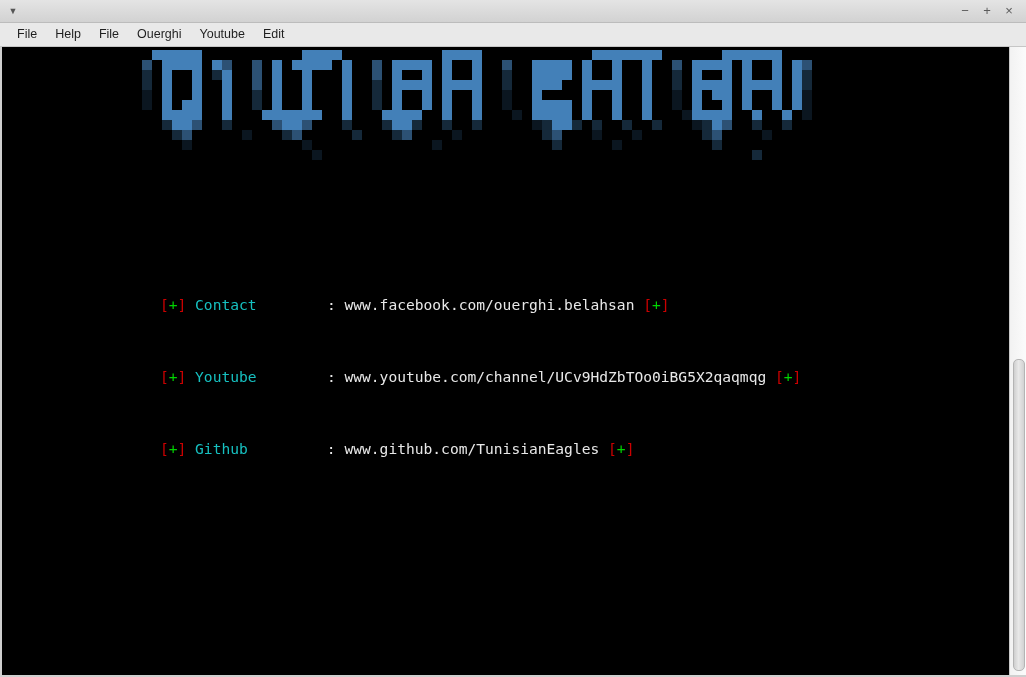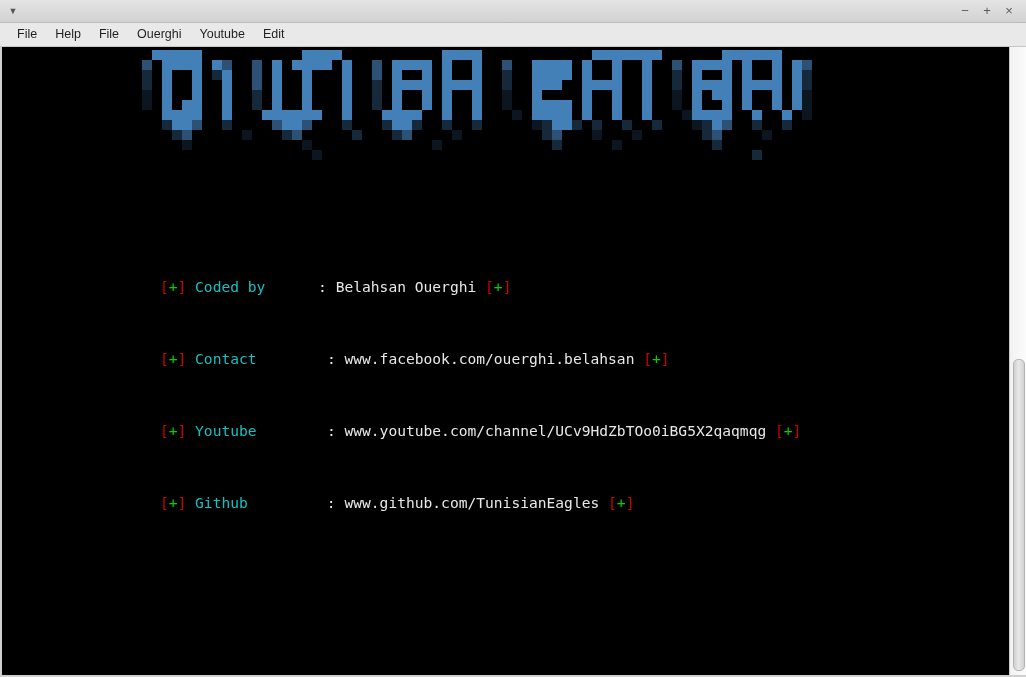--- a/index.html
+++ b/index.html
@@ -139,23 +139,20 @@
           <div class="brow"><span class="px"></span><span class="px"></span><span class="px" style="background: rgb(67, 128, 184);"></span><span class="px" style="background: rgb(67, 128, 184);"></span><span class="px" style="background: rgb(67, 128, 184);"></span><span class="px" style="background: rgb(67, 128, 184);"></span><span class="px"></span><span class="px"></span><span class="px" style="background: rgb(67, 128, 184);"></span><span class="px"></span><span class="px"></span><span class="px"></span><span class="px" style="background: rgb(67, 128, 184);"></span><span class="px" style="background: rgb(67, 128, 184);"></span><span class="px" style="background: rgb(67, 128, 184);"></span><span class="px" style="background: rgb(67, 128, 184);"></span><span class="px" style="background: rgb(67, 128, 184);"></span><span class="px" style="background: rgb(67, 128, 184);"></span><span class="px"></span><span class="px"></span><span class="px" style="background: rgb(67, 128, 184);"></span><span class="px"></span><span class="px"></span><span class="px"></span><span class="px" style="background: rgb(67, 128, 184);"></span><span class="px" style="background: rgb(67, 128, 184);"></span><span class="px" style="background: rgb(67, 128, 184);"></span><span class="px" style="background: rgb(67, 128, 184);"></span><span class="px"></span><span class="px"></span><span class="px" style="background: rgb(67, 128, 184);"></span><span class="px"></span><span class="px"></span><span class="px" style="background: rgb(67, 128, 184);"></span><span class="px"></span><span class="px"></span><span class="px"></span><span class="px" style="background: rgb(11, 22, 32);"></span><span class="px"></span><span class="px" style="background: rgb(67, 128, 184);"></span><span class="px" style="background: rgb(67, 128, 184);"></span><span class="px" style="background: rgb(67, 128, 184);"></span><span class="px" style="background: rgb(67, 128, 184);"></span><span class="px"></span><span class="px" style="background: rgb(67, 128, 184);"></span><span class="px"></span><span class="px"></span><span class="px" style="background: rgb(67, 128, 184);"></span><span class="px"></span><span class="px"></span><span class="px" style="background: rgb(67, 128, 184);"></span><span class="px"></span><span class="px"></span><span class="px"></span><span class="px" style="background: rgb(11, 22, 32);"></span><span class="px" style="background: rgb(67, 128, 184);"></span><span class="px" style="background: rgb(67, 128, 184);"></span><span class="px" style="background: rgb(67, 128, 184);"></span><span class="px" style="background: rgb(67, 128, 184);"></span><span class="px"></span><span class="px"></span><span class="px" style="background: rgb(67, 128, 184);"></span><span class="px"></span><span class="px"></span><span class="px" style="background: rgb(67, 128, 184);"></span><span class="px"></span><span class="px" style="background: rgb(11, 22, 32);"></span></div>
           <div class="brow"><span class="px"></span><span class="px"></span><span class="px" style="background: rgb(21, 41, 58);"></span><span class="px" style="background: rgb(67, 128, 184);"></span><span class="px" style="background: rgb(67, 128, 184);"></span><span class="px" style="background: rgb(44, 81, 116);"></span><span class="px"></span><span class="px"></span><span class="px" style="background: rgb(21, 41, 58);"></span><span class="px"></span><span class="px"></span><span class="px"></span><span class="px"></span><span class="px" style="background: rgb(44, 81, 116);"></span><span class="px" style="background: rgb(67, 128, 184);"></span><span class="px" style="background: rgb(67, 128, 184);"></span><span class="px" style="background: rgb(44, 81, 116);"></span><span class="px"></span><span class="px"></span><span class="px"></span><span class="px" style="background: rgb(21, 41, 58);"></span><span class="px"></span><span class="px"></span><span class="px"></span><span class="px" style="background: rgb(21, 41, 58);"></span><span class="px" style="background: rgb(67, 128, 184);"></span><span class="px" style="background: rgb(67, 128, 184);"></span><span class="px" style="background: rgb(21, 41, 58);"></span><span class="px"></span><span class="px"></span><span class="px" style="background: rgb(21, 41, 58);"></span><span class="px"></span><span class="px"></span><span class="px" style="background: rgb(21, 41, 58);"></span><span class="px"></span><span class="px"></span><span class="px"></span><span class="px"></span><span class="px"></span><span class="px" style="background: rgb(11, 22, 32);"></span><span class="px" style="background: rgb(21, 41, 58);"></span><span class="px" style="background: rgb(67, 128, 184);"></span><span class="px" style="background: rgb(67, 128, 184);"></span><span class="px" style="background: rgb(21, 41, 58);"></span><span class="px"></span><span class="px" style="background: rgb(21, 41, 58);"></span><span class="px"></span><span class="px"></span><span class="px" style="background: rgb(21, 41, 58);"></span><span class="px"></span><span class="px"></span><span class="px" style="background: rgb(21, 41, 58);"></span><span class="px"></span><span class="px"></span><span class="px"></span><span class="px" style="background: rgb(11, 22, 32);"></span><span class="px" style="background: rgb(21, 41, 58);"></span><span class="px" style="background: rgb(67, 128, 184);"></span><span class="px" style="background: rgb(44, 81, 116);"></span><span class="px"></span><span class="px"></span><span class="px" style="background: rgb(21, 41, 58);"></span><span class="px"></span><span class="px"></span><span class="px" style="background: rgb(21, 41, 58);"></span><span class="px"></span><span class="px"></span></div>
           <div class="brow"><span class="px"></span><span class="px"></span><span class="px"></span><span class="px" style="background: rgb(21, 41, 58);"></span><span class="px" style="background: rgb(44, 81, 116);"></span><span class="px"></span><span class="px"></span><span class="px"></span><span class="px"></span><span class="px"></span><span class="px" style="background: rgb(11, 22, 32);"></span><span class="px"></span><span class="px"></span><span class="px"></span><span class="px" style="background: rgb(21, 41, 58);"></span><span class="px" style="background: rgb(44, 81, 116);"></span><span class="px"></span><span class="px"></span><span class="px"></span><span class="px"></span><span class="px"></span><span class="px" style="background: rgb(21, 41, 58);"></span><span class="px"></span><span class="px"></span><span class="px"></span><span class="px" style="background: rgb(21, 41, 58);"></span><span class="px" style="background: rgb(44, 81, 116);"></span><span class="px"></span><span class="px"></span><span class="px"></span><span class="px"></span><span class="px" style="background: rgb(11, 22, 32);"></span><span class="px"></span><span class="px"></span><span class="px"></span><span class="px"></span><span class="px"></span><span class="px"></span><span class="px"></span><span class="px"></span><span class="px" style="background: rgb(21, 41, 58);"></span><span class="px" style="background: rgb(44, 81, 116);"></span><span class="px"></span><span class="px"></span><span class="px"></span><span class="px" style="background: rgb(11, 22, 32);"></span><span class="px"></span><span class="px"></span><span class="px"></span><span class="px" style="background: rgb(11, 22, 32);"></span><span class="px"></span><span class="px"></span><span class="px"></span><span class="px"></span><span class="px"></span><span class="px"></span><span class="px" style="background: rgb(21, 41, 58);"></span><span class="px" style="background: rgb(44, 81, 116);"></span><span class="px"></span><span class="px"></span><span class="px"></span><span class="px"></span><span class="px" style="background: rgb(11, 22, 32);"></span><span class="px"></span><span class="px"></span><span class="px"></span><span class="px"></span></div>
           <div class="brow"><span class="px"></span><span class="px"></span><span class="px"></span><span class="px"></span><span class="px" style="background: rgb(11, 22, 32);"></span><span class="px"></span><span class="px"></span><span class="px"></span><span class="px"></span><span class="px"></span><span class="px"></span><span class="px"></span><span class="px"></span><span class="px"></span><span class="px"></span><span class="px"></span><span class="px" style="background: rgb(11, 22, 32);"></span><span class="px"></span><span class="px"></span><span class="px"></span><span class="px"></span><span class="px"></span><span class="px"></span><span class="px"></span><span class="px"></span><span class="px"></span><span class="px"></span><span class="px"></span><span class="px"></span><span class="px" style="background: rgb(11, 22, 32);"></span><span class="px"></span><span class="px"></span><span class="px"></span><span class="px"></span><span class="px"></span><span class="px"></span><span class="px"></span><span class="px"></span><span class="px"></span><span class="px"></span><span class="px"></span><span class="px" style="background: rgb(21, 41, 58);"></span><span class="px"></span><span class="px"></span><span class="px"></span><span class="px"></span><span class="px"></span><span class="px" style="background: rgb(11, 22, 32);"></span><span class="px"></span><span class="px"></span><span class="px"></span><span class="px"></span><span class="px"></span><span class="px"></span><span class="px"></span><span class="px"></span><span class="px"></span><span class="px" style="background: rgb(21, 41, 58);"></span><span class="px"></span><span class="px"></span><span class="px"></span><span class="px"></span><span class="px"></span><span class="px"></span><span class="px"></span><span class="px"></span><span class="px"></span></div>
           <div class="brow"><span class="px"></span><span class="px"></span><span class="px"></span><span class="px"></span><span class="px"></span><span class="px"></span><span class="px"></span><span class="px"></span><span class="px"></span><span class="px"></span><span class="px"></span><span class="px"></span><span class="px"></span><span class="px"></span><span class="px"></span><span class="px"></span><span class="px"></span><span class="px" style="background: rgb(11, 22, 32);"></span><span class="px"></span><span class="px"></span><span class="px"></span><span class="px"></span><span class="px"></span><span class="px"></span><span class="px"></span><span class="px"></span><span class="px"></span><span class="px"></span><span class="px"></span><span class="px"></span><span class="px"></span><span class="px"></span><span class="px"></span><span class="px"></span><span class="px"></span><span class="px"></span><span class="px"></span><span class="px"></span><span class="px"></span><span class="px"></span><span class="px"></span><span class="px"></span><span class="px"></span><span class="px"></span><span class="px"></span><span class="px"></span><span class="px"></span><span class="px"></span><span class="px"></span><span class="px"></span><span class="px"></span><span class="px"></span><span class="px"></span><span class="px"></span><span class="px"></span><span class="px"></span><span class="px"></span><span class="px"></span><span class="px"></span><span class="px"></span><span class="px"></span><span class="px" style="background: rgb(21, 41, 58);"></span><span class="px"></span><span class="px"></span><span class="px"></span><span class="px"></span><span class="px"></span></div>
         </div>
 
       <div id="textblock">
 
         
-        <div class="ln">
-          <span class="red">[</span><span class="green">+</span><span class="red">]</span><span class="white"> </span><span class="cyan">Coded by</span><span class="white">      </span><span class="white">:</span><span class="white"> </span><span class="white">Belahsan Ouerghi</span><span class="white"> </span><span class="red">[</span><span class="green">+</span><span class="red">]</span>
-        </div>
 
         <div class="ln">
           <span class="red">[</span><span class="green">+</span><span class="red">]</span><span class="white"> </span><span class="cyan">Contact</span><span class="white">        </span><span class="white">:</span><span class="white"> </span><span class="white">www.facebook.com/ouerghi.belahsan</span><span class="white"> </span><span class="red">[</span><span class="green">+</span><span class="red">]</span>
         </div>
 
         <div class="ln">
           <span class="red">[</span><span class="green">+</span><span class="red">]</span><span class="white"> </span><span class="cyan">Youtube</span><span class="white">        </span><span class="white">:</span><span class="white"> </span><span class="white">www.youtube.com/channel/UCv9HdZbTOo0iBG5X2qaqmqg</span><span class="white"> </span><span class="red">[</span><span class="green">+</span><span class="red">]</span>
         </div>
 
         <div class="ln">

